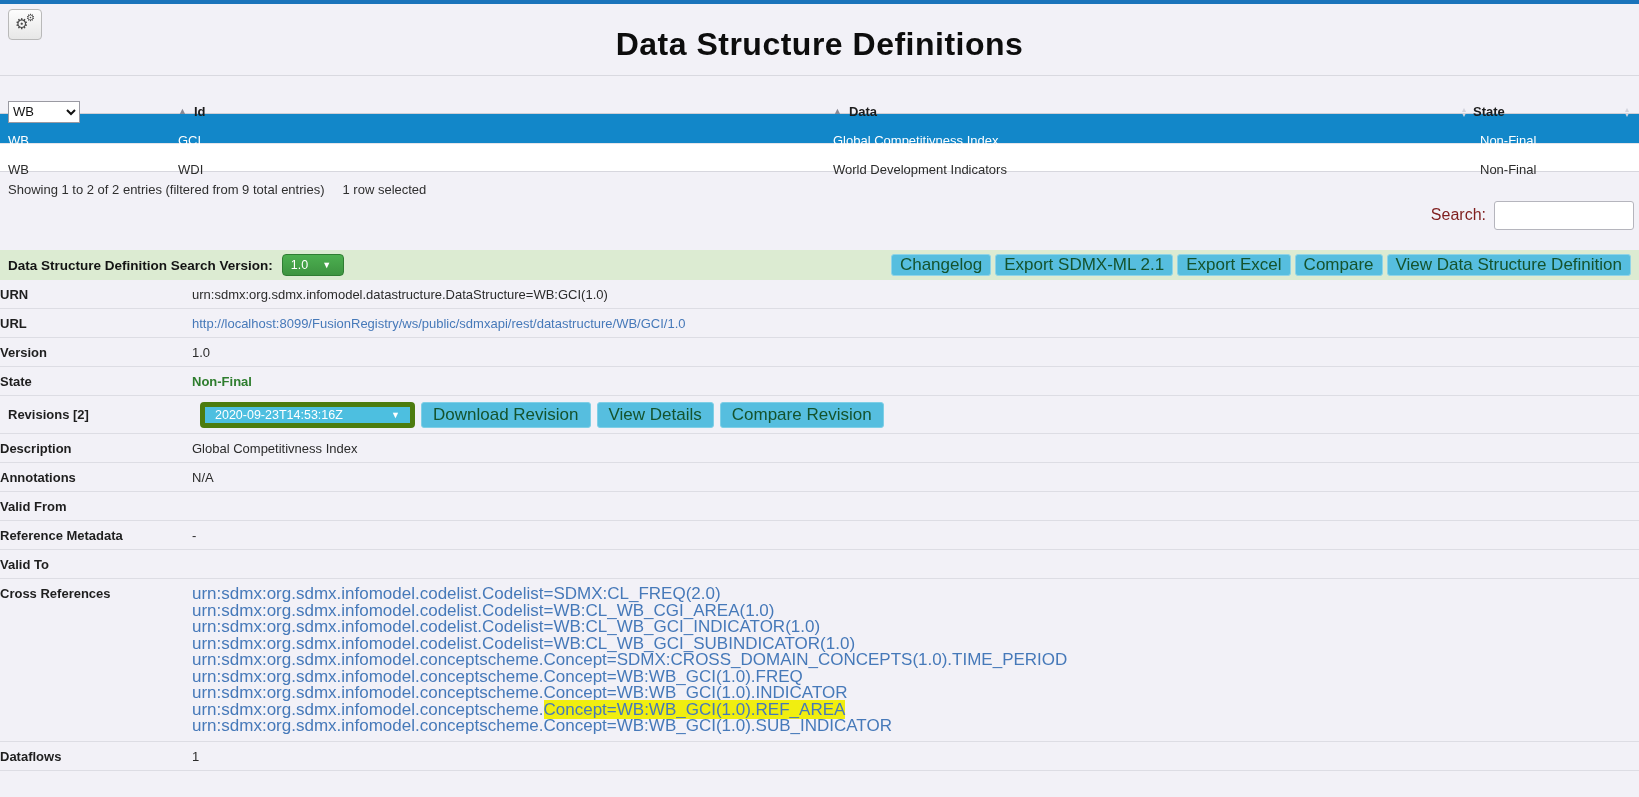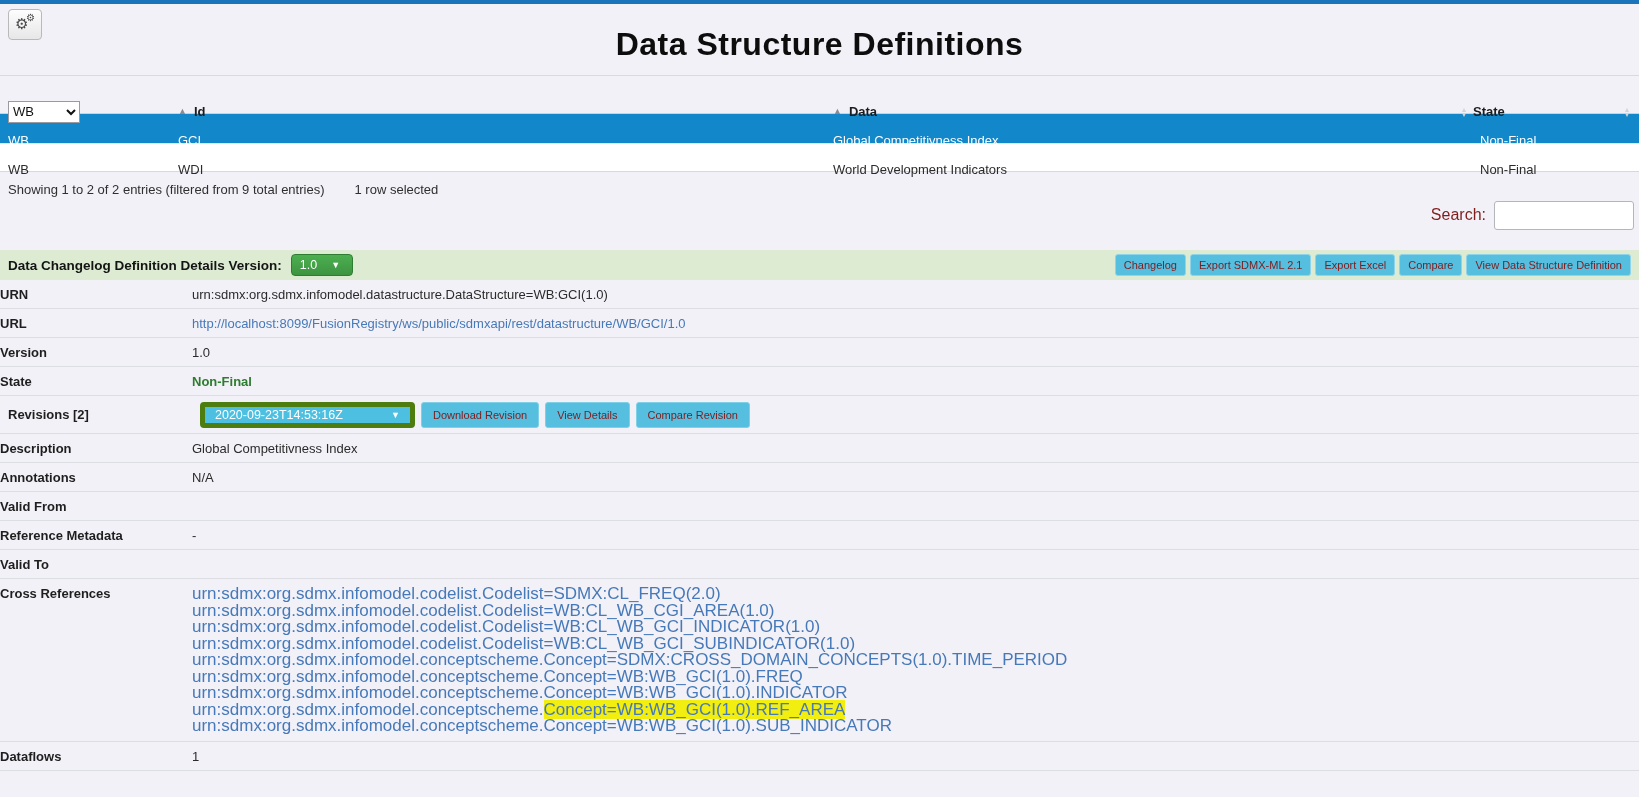--- a/index.html
+++ b/index.html
@@ -50,21 +50,21 @@
     border: 1px solid #9a9aa2; background: #fff; color: #111;
   }
   .sort-asc { font-size: 9px; color: #8a8a95; line-height: 9px; }
   .sort-faint { display: inline-flex; flex-direction: column; font-size: 8px; line-height: 5px; color: #d3d3dc; }
   .sort-faint-right { margin-left: auto; margin-right: 10px; }
   .row-data { background: #ffffff; color: #2b2b2b; cursor: pointer; }
   .row-data.selected { background: #1287c9; color: #ffffff; }
   .row-data + .row-data { border-top: 1px solid #e4e4ea; }
   .table-bottom { border-bottom: 1px solid #d7d7de; }
 
-  .table-info { margin-top: 10px; padding-left: 8px; font-size: 13px; color: #2f2f2f; display: flex; gap: 30px; }
+  .table-info { margin-top: 10px; padding-left: 8px; font-size: 13px; color: #2f2f2f; display: flex; gap: 18px; }
   .search-row { margin-top: 2px; display: flex; justify-content: flex-end; align-items: center; gap: 8px; padding-right: 5px; height: 32px; }
   .search-row label { font-size: 16px; color: #7f1d1d; }
   .search-input { width: 140px; height: 29px; border: 1px solid #b5b5bd; border-radius: 3px; background: #fff; padding: 0 6px; font-size: 13px; }
 
   
   .details { margin-top: 19px; }
   .details-bar {
     height: 30px; background: #dcebd2;
     display: flex; align-items: center; padding: 0 8px;
   }
@@ -74,21 +74,21 @@
     background: linear-gradient(#4caf50, #3d9440);
     border: 1px solid #2f7d33; border-radius: 4px;
     color: #fff; font-size: 12.5px;
     display: inline-flex; align-items: center; gap: 14px; padding: 0 8px;
     cursor: pointer;
   }
   .version-dd .caret { font-size: 9px; }
   .bar-spacer { flex: 1; }
   .btn-info {
     height: 22px; background: #56bedf; border: 1px solid #8fd4e8;
-    border-radius: 3px; color: #7f1d1d; font-size: 11px;
+    border-radius: 3px; color: #14532d; font-size: 17px;
     font-family: "Liberation Sans", sans-serif;
     padding: 0 8px; margin-left: 4px; cursor: pointer; white-space: nowrap;
   }
   .btn-info.lg { height: 26px; padding: 0 11px; margin-left: 0; border-color: #7fcfe6; }
 
   .d-row { display: flex; align-items: flex-start; padding: 6px 0; border-bottom: 1px solid #dddde4; min-height: 27px; }
   .d-label { width: 192px; flex: 0 0 192px; font-size: 13px; font-weight: bold; color: #1e1e1e; padding-top: 1px; }
   .d-value { flex: 1; font-size: 13px; color: #2b2b2b; padding-top: 1px; }
   .d-row.slim { padding: 5px 8px; }
   a.link { color: #4679b9; text-decoration: none; cursor: pointer; }
@@ -172,21 +172,21 @@
 </div>
 
 <div class="search-row">
   <label>Search:</label>
   <input class="search-input" type="text" value="" style="">
 </div>
 
 <div class="details">
 
   <div class="details-bar">
-    <span class="bar-label">Data Changelog Definition Details Version:</span>
+    <span class="bar-label">Data Structure Definition Search Version:</span>
     <span class="version-dd">
       <span>1.0</span>
       <span class="caret">▼</span>
     </span>
     <span class="bar-spacer"></span>
     <button class="btn-info">Changelog</button>
     <button class="btn-info">Export SDMX-ML 2.1</button>
     <button class="btn-info">Export Excel</button>
     <button class="btn-info">Compare</button>
     <button class="btn-info">View Data Structure Definition</button>

